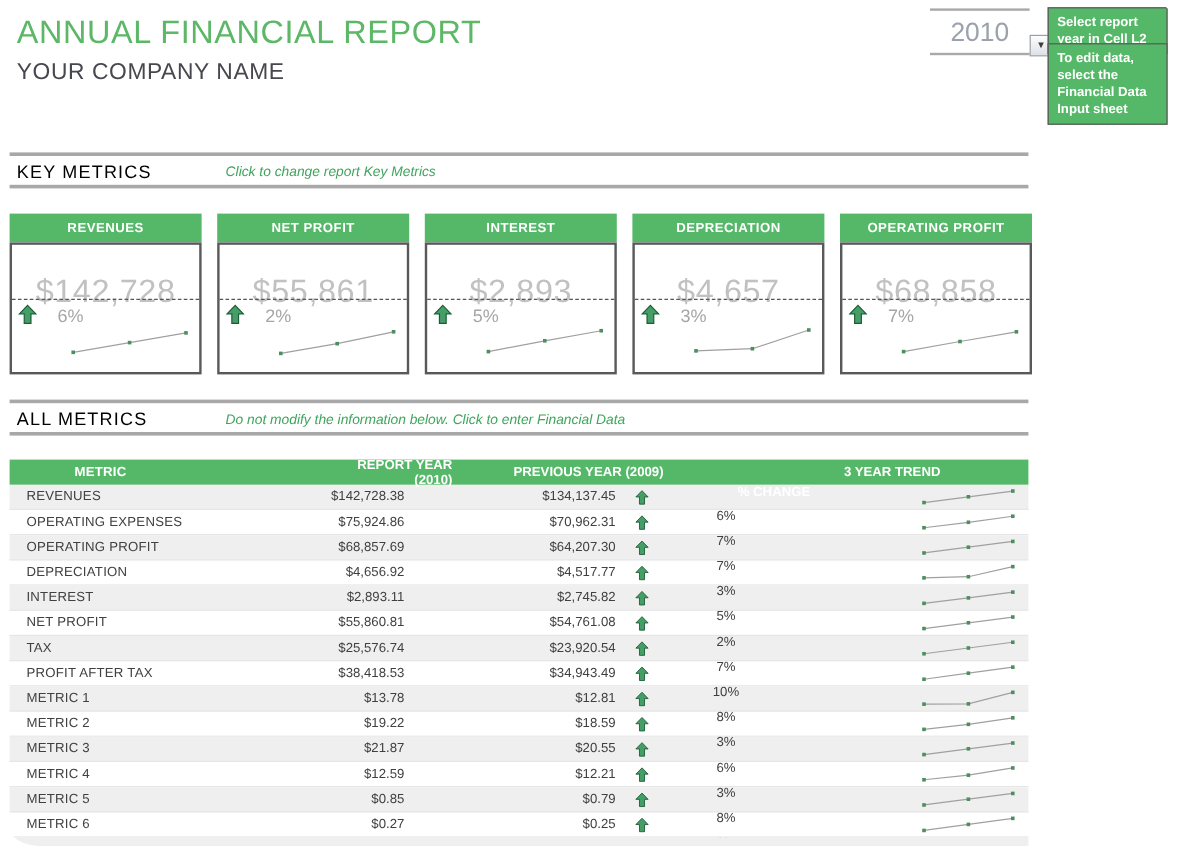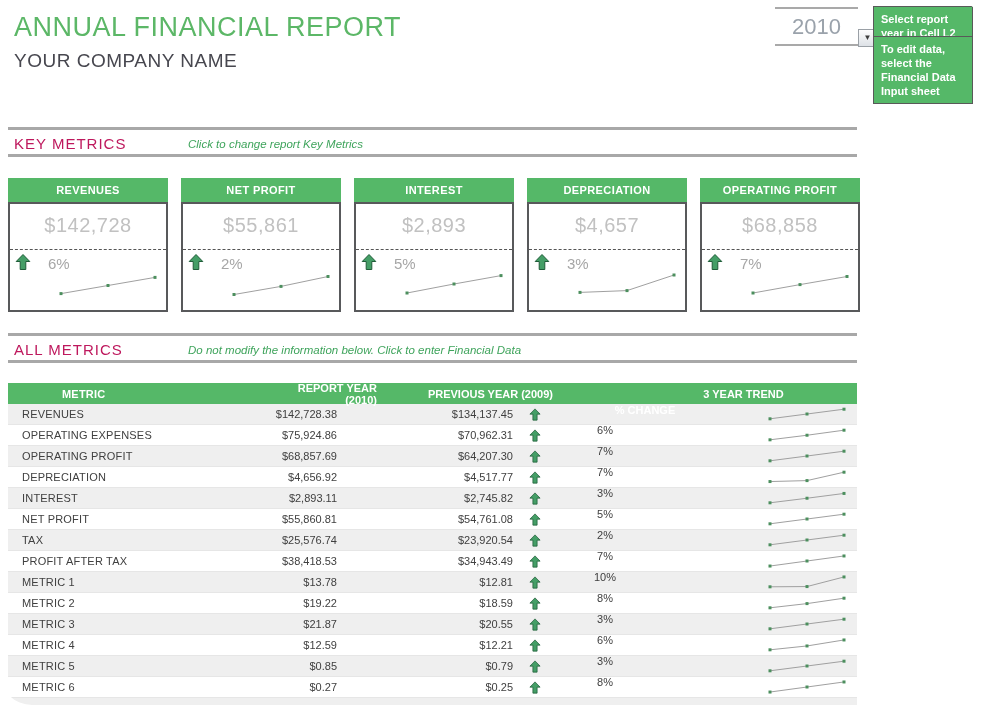--- a/index.html
+++ b/index.html
@@ -20,31 +20,31 @@
     display:flex; align-items:center; justify-content:center; cursor:pointer; }
   .year-btn .chev { font-size:8px; color:#3c3c3c; line-height:1; }
 
   .gbox { position:absolute; left:873px; width:100px; background:#55b868; border:1px solid #595959;
     color:#ffffff; font-weight:bold; font-size:11px; line-height:14px; padding:5px 7px; }
   .gbox1 { top:6px; height:39px; }
   .gbox2 { top:36px; height:68px; }
 
   
   .bar { position:absolute; left:8px; width:849px; height:3px; background:#a8a8a8; }
-  .sec-label { position:absolute; left:14px; font-size:15px; color:#be185d; letter-spacing:1px; }
+  .sec-label { position:absolute; left:14px; font-size:15px; color:#000000; letter-spacing:1px; }
   .sec-note { position:absolute; left:188px; font-size:11.5px; font-style:italic; color:#3fa45c; cursor:pointer;text-align:right; }
 
   
   #cards { position:absolute; left:8px; top:178px; width:852px; height:134px; display:flex; }
   .card { width:160px; margin-right:13px; }
   .card:last-child { margin-right:0; }
   .card-head { height:24px; background:#55b868; color:#fff; font-size:11px; font-weight:bold;
     letter-spacing:.4px; display:flex; align-items:center; justify-content:center; }
   .card-body { position:relative; height:110px; border:2px solid #58595b; background:#fff; }
-  .card-value { margin-top:10px; text-align:center; font-size:20px; color:#c1c1c1; letter-spacing:.5px; }
+  .card-value { margin-top:24px; text-align:center; font-size:27px; color:#c1c1c1; letter-spacing:.5px; }
   .card-dash { position:absolute; left:0; right:0; top:45px; border-top:1px dashed #555; }
   .card-arrow { position:absolute; left:5px; top:49px; width:16px; height:18px; }
   .card-change { position:absolute; left:38px; top:51px; font-size:15px; color:#a6a6a6; }
   .card-spark { position:absolute; right:8px; top:62px; width:100px; height:36px; }
 
   
   #table { position:absolute; left:8px; top:383px; width:849px; }
   .trow { display:flex; align-items:center; height:21px; font-size:11px; color:#404040; border-bottom:1px solid #e6e6e6; }
   .trow.head { background:#55b868; color:#ffffff; font-weight:bold; border-bottom:none;padding-left:40px; }
   .trow.odd { background:#efefef; }

